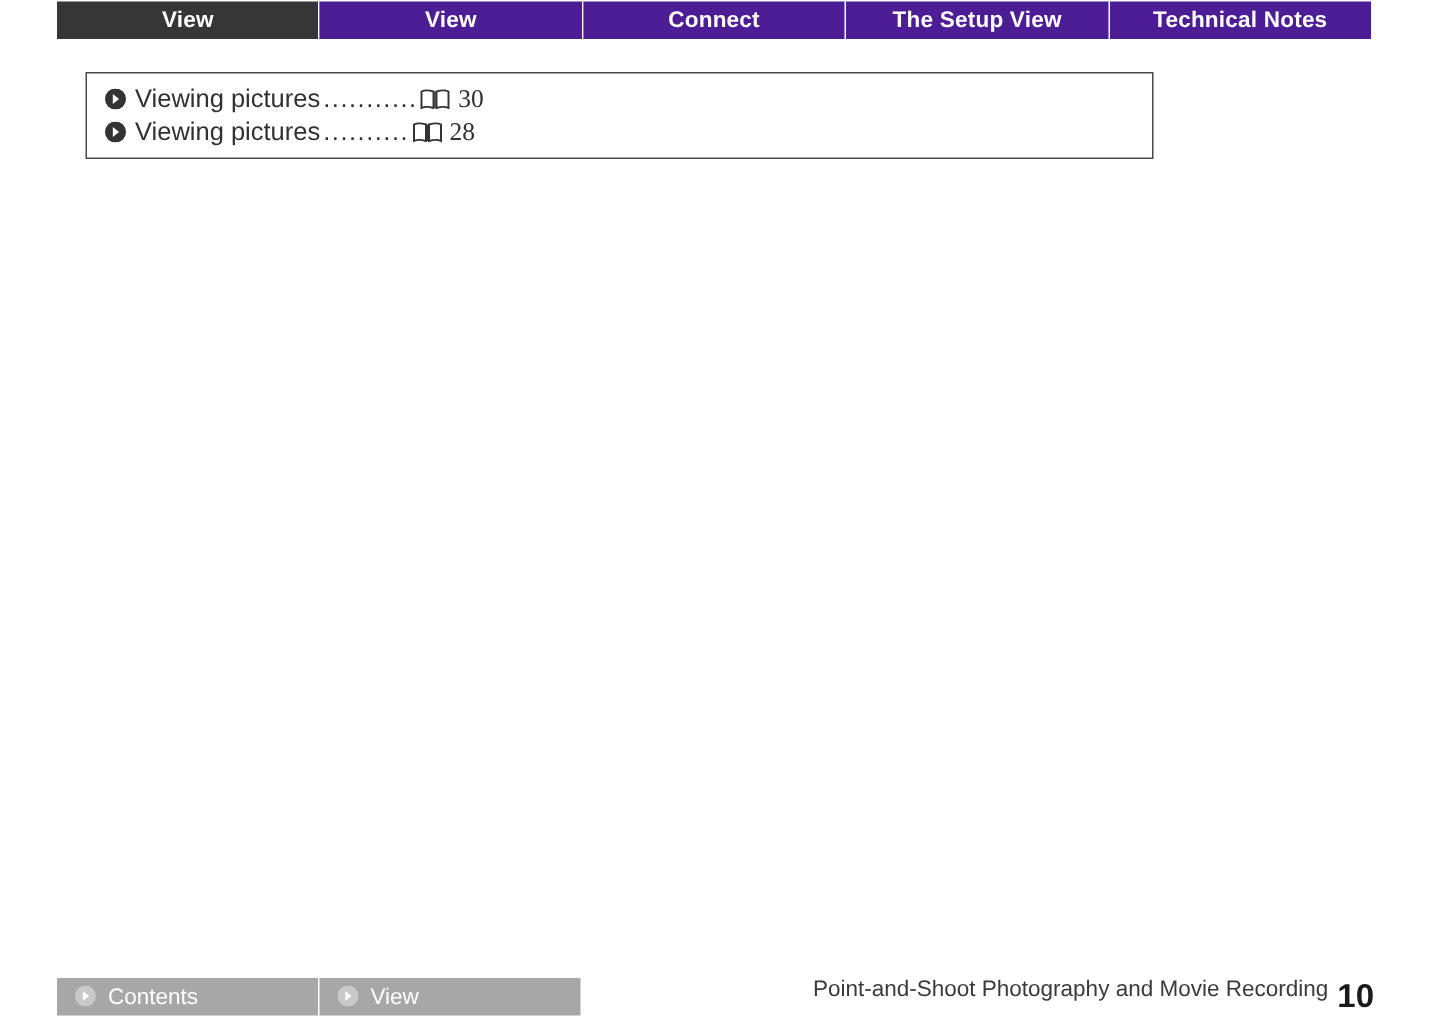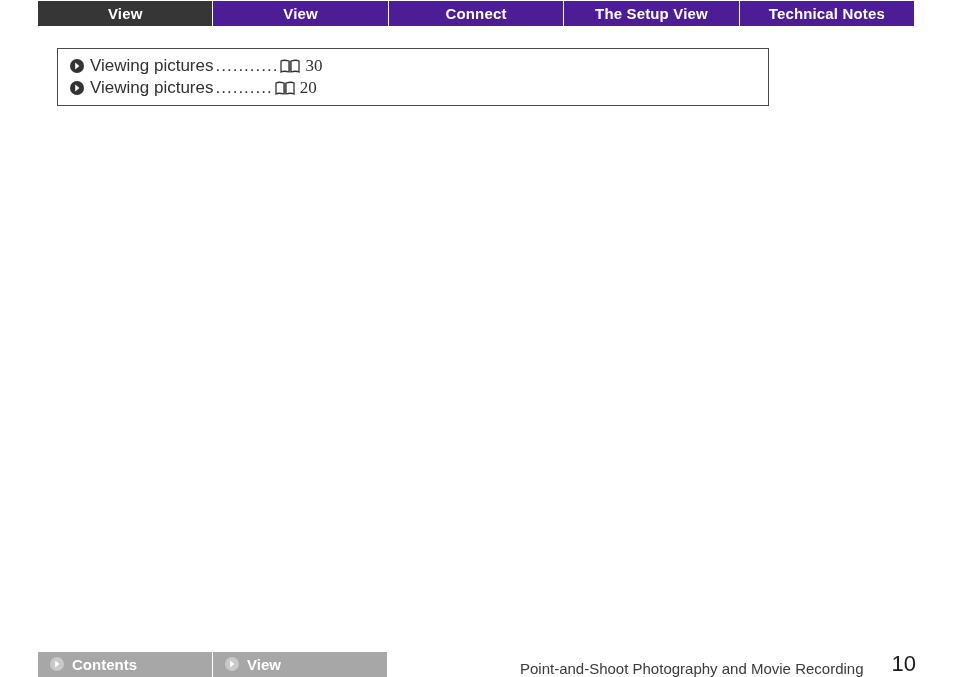--- a/index.html
+++ b/index.html
@@ -85,48 +85,49 @@
       right: 38px;
       bottom: 0px;
       height: 26px;
       display: flex;
       align-items: center;
     }
     .footer-btns { display:flex; }
     .fbtn {
       background: #a7a7a7;
       color: #fff;
-      font-weight: 700;
+      font-weight: 400;
       font-size: 15px;
       height: 25px;
       display:flex;
       align-items:center;
       padding: 0 12px;
       margin-right: 1px;
       width: 174px;
       cursor:pointer;
       font-stretch: semi-condensed;
     }
     .fbtn .mini-arrow { width:14px; height:14px; display:inline-flex; margin-right:8px;}
     .footer-right {
       margin-left: auto;
       display:flex;
-      align-items: flex-end;
-      gap: 28px;
+      align-items: flex-start;
+      gap: 6px;
       padding-bottom: 0;
     }
     .section-title {
       font-size: 15px;
       color: #3a3a3a;
       font-stretch: semi-condensed;
     }
     .page-number {
       font-size: 22px;
       color: #1a1a1a;
       font-stretch: semi-condensed;
+      font-weight: bold;
     }
   </style>
 </head>
 <body>
 
 <div class="tabs">
   <div class="tab active">
     <span>View</span>
   </div>
   <div class="tab">
@@ -173,21 +174,21 @@
     </span>
     <span class="toc-title">Viewing pictures</span>
     <span class="dots">..........</span>
     <span class="book-ic">
       <svg width="20" height="14" viewBox="0 0 20 14">
         <path d="M1 2 C1 2 4 0.5 9 2 L9 13 C4 11.5 1 13 1 13 Z" fill="none" stroke="#333" stroke-width="1.3"></path>
         <path d="M19 2 C19 2 16 0.5 11 2 L11 13 C16 11.5 19 13 19 13 Z" fill="none" stroke="#333" stroke-width="1.3"></path>
         <line x1="10" y1="2" x2="10" y2="13" stroke="#333" stroke-width="1"></line>
       </svg>
     </span>
-    <span class="toc-page">20</span>
+    <span class="toc-page">28</span>
   </div>
 
 </div>
 
 <div class="footer">
   <div class="footer-btns">
     <div class="fbtn">
       <span class="mini-arrow">
         <svg width="14" height="14" viewBox="0 0 14 14">
           <circle cx="7" cy="7" r="7" fill="#c9c9c9"></circle>

